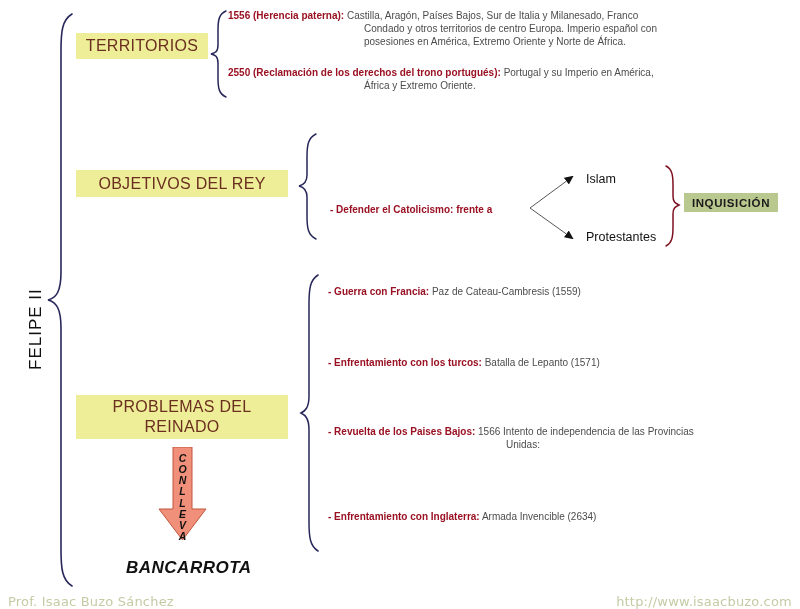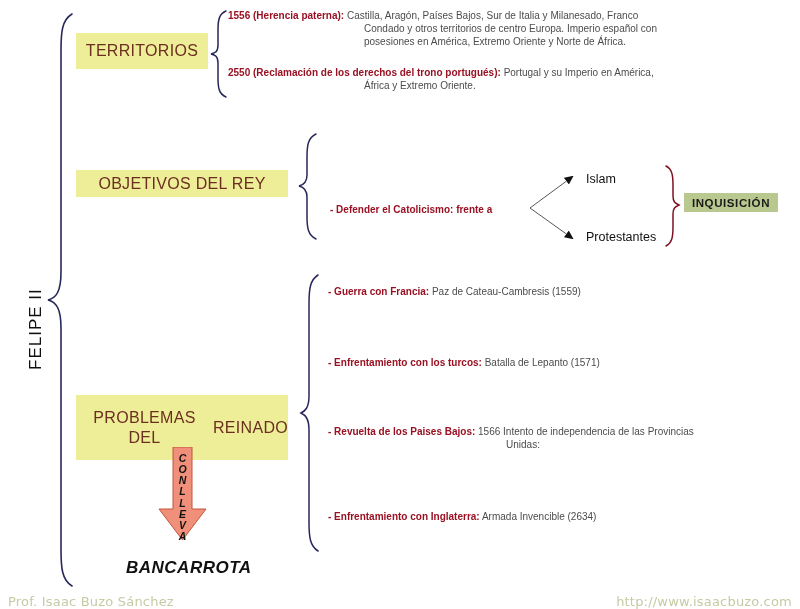--- a/index.html
+++ b/index.html
@@ -115,21 +115,21 @@
 
   <div class="abs" style="left:8px; top:0px; width:30px; height:609px;">
     <div id="felipe" class="abs" style="left:18px; top:370px;">FELIPE II</div>
   </div>
 
   <svg class="abs" style="left:44px; top:10px;" width="32" height="580" viewBox="0 0 32 580">
     <path d="M28 4 C18 10, 17 22, 17 40 L17 262 C17 282, 12 288, 4 290
              C12 292, 17 298, 17 318 L17 540 C17 558, 18 570, 28 576" fill="none" stroke="#27275a" stroke-width="1.6" stroke-linecap="round"></path>
   </svg>
 
-  <div class="abs cat-box" style="left:76px; top:33px; width:132px; height:36px;">TERRITORIOS</div>
+  <div class="abs cat-box" style="left:76px; top:33px; width:132px; height:26px;">TERRITORIOS</div>
 
   <svg class="abs" style="left:208px; top:8px;" width="22" height="92" viewBox="0 0 22 92">
     <path d="M18 3 C11 6, 10 12, 10 22 L10 37 C10 44, 7 45, 3 46
              C7 47, 10 48, 10 55 L10 70 C10 80, 11 86, 18 89" fill="none" stroke="#27275a" stroke-width="1.5" stroke-linecap="round"></path>
   </svg>
 
   <div class="abs entry hang" style="left:228px; top:9px; width:568px;">
     <span style="font-weight:bold; color:#991122;">1556 (Herencia paterna):</span>
     <span class="plain">Castilla, Aragón, Países Bajos, Sur de Italia y Milanesado, Franco</span>
     <span class="indent-line plain" style="padding-left:136px;">Condado y otros territorios de centro Europa. Imperio español con</span>
@@ -165,21 +165,21 @@
   <div class="abs blk-label" style="left:586px; top:172px;">Islam</div>
   <div class="abs blk-label" style="left:586px; top:230px;">Protestantes</div>
 
   <svg class="abs" style="left:662px; top:163px;" width="20" height="86" viewBox="0 0 20 86">
     <path d="M4 3 C10 6, 11 12, 11 22 L11 33 C11 39, 13 40, 17 42
              C13 44, 11 45, 11 51 L11 64 C11 74, 10 80, 4 83" fill="none" stroke="#7d1020" stroke-width="1.5" stroke-linecap="round"></path>
   </svg>
 
   <div class="abs green-box" style="left:684px; top:193px; width:94px; height:19px;">INQUISICIÓN</div>
 
-  <div class="abs cat-box" style="left:76px; top:395px; width:212px; height:65px; ">
+  <div class="abs cat-box" style="left:76px; top:395px; width:212px; height:44px; flex-direction:column;">
     <span>PROBLEMAS DEL</span>
     <span>REINADO</span>
   </div>
 
   <svg class="abs" style="left:298px; top:272px;" width="24" height="282" viewBox="0 0 24 282">
     <path d="M20 3 C12 8, 11 17, 11 32 L11 124 C11 136, 7 139, 3 141
              C7 143, 11 146, 11 158 L11 250 C11 265, 12 274, 20 279" fill="none" stroke="#27275a" stroke-width="1.5" stroke-linecap="round"></path>
   </svg>
 
   <div class="abs entry" style="left:328px; top:285px; width:460px;">

